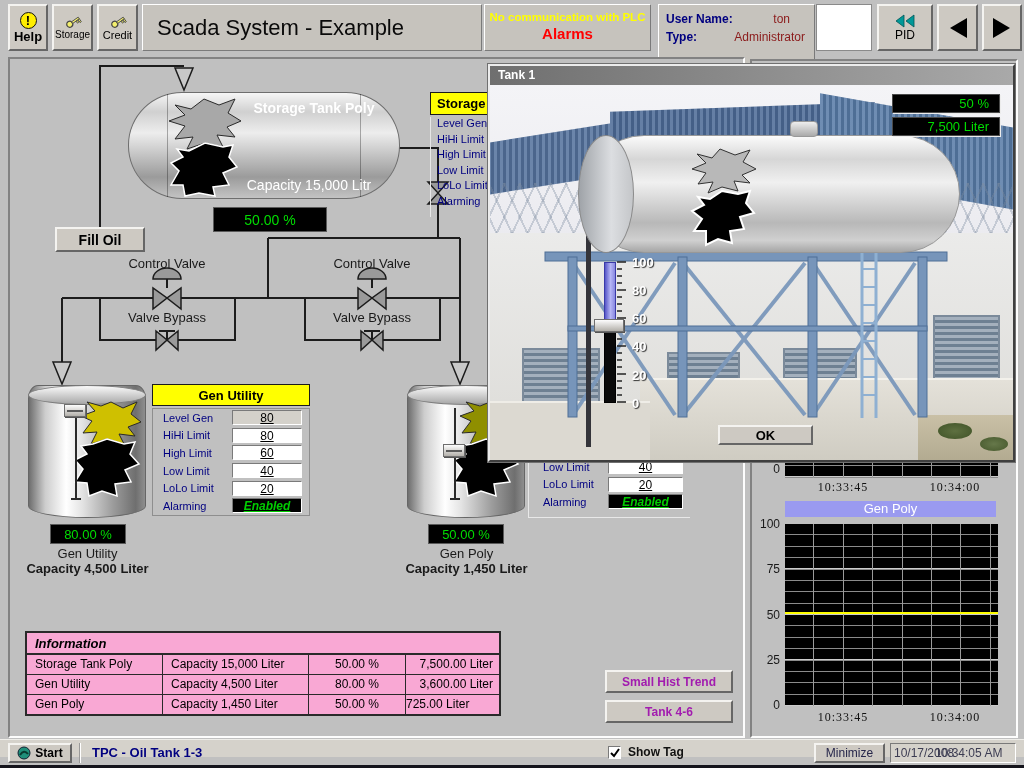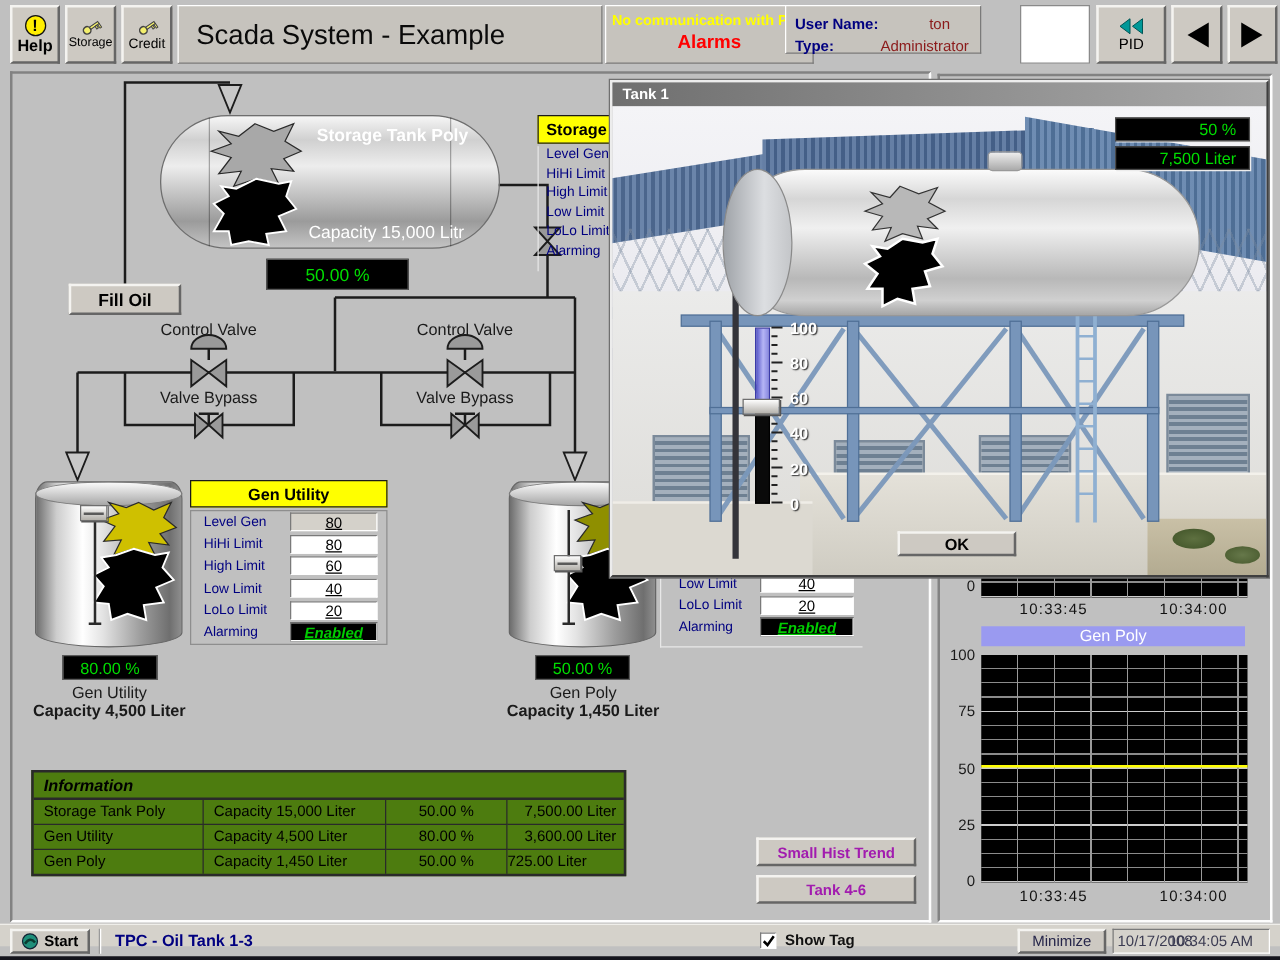--- a/index.html
+++ b/index.html
@@ -23,21 +23,21 @@
 .vcap{position:absolute;left:-1px;top:-1px;right:-1px;height:20px;border-radius:50%;background:linear-gradient(180deg,#fafafa,#a7a7a7);border:1px solid #7d7d7d}
 .hhandle{background:linear-gradient(180deg,#fdfdfd,#b3b0aa);border:1px solid #6e6e6e;box-shadow:1px 1px 0 #555}
 .hmid{position:absolute;left:2px;right:2px;top:5px;height:2px;background:#5a5a5a}
 .tname{font-size:13px;color:#1a1a1a;text-align:center}
 .tcap{font-size:13px;color:#1a1a1a;text-align:center;font-weight:bold}
 .plot{background-color:#000;background-image:
  repeating-linear-gradient(90deg,transparent 0 28.4px,#9a9a9a 28.4px 29.4px),
  repeating-linear-gradient(180deg,transparent 0 44.5px,#cccccc 44.5px 45.5px),
  repeating-linear-gradient(180deg,transparent 0 10.38px,#8b8b8b 10.38px 11.38px)}
 .ylab{font-size:12px;color:#1a1a1a;text-align:right}
-.tlab{font-family:Liberation Sans, sans-serif;font-size:12px;letter-spacing:1px;color:#111}
+.tlab{font-family:Liberation Serif, serif;font-size:12px;letter-spacing:1px;color:#111}
 .cmdbtn{display:flex;align-items:center;justify-content:center;font-weight:bold;font-size:12px;color:#a21caf}
 .itcell{font-size:12px;line-height:19px;color:#000;border-right:1px solid #2a2a2a;border-bottom:1px solid #2a2a2a;overflow:hidden;white-space:nowrap}
 .mimiclabel{font-size:13px;color:#1a1a1a;text-align:center}
 .louver{background:repeating-linear-gradient(180deg,#a4b0bd 0 3px,#6e8092 3px 6px);border:2px solid #7b8a9a}
 </style>
 </head>
 <body>
 
 <div id="screen">
 
@@ -67,21 +67,21 @@
       </svg>
     <span style="font-size:11px;color:#000">Credit</span>
   </div>
   <div class="abs panel3d" style="left:484px;top:4px;width:167px;height:47px;text-align:center">
     <div style="color:#ffff00;font-weight:bold;font-size:11.5px;margin-top:6px">No communication with PLC</div>
     <div style="color:#ff0000;font-weight:bold;font-size:15px;margin-top:2px">Alarms</div>
   </div>
   <div class="abs panel3d" style="left:142px;top:4px;width:340px;height:47px;display:flex;align-items:center">
     <span style="font-size:22px;color:#0a0a0a;padding-left:14px">Scada System - Example</span>
   </div>
-  <div class="abs panel3d" style="left:628px;top:4px;width:157px;height:39px">
+  <div class="abs panel3d" style="left:658px;top:4px;width:157px;height:62px">
     <span class="abs navy" style="left:7px;top:7px;font-weight:bold;font-size:12px">User Name:</span>
     <span class="abs" style="right:24px;top:7px;font-size:12px;color:#8b1a1a">ton</span>
     <span class="abs navy" style="left:7px;top:25px;font-weight:bold;font-size:12px">Type:</span>
     <span class="abs" style="right:9px;top:25px;font-size:12px;color:#8b1a1a">Administrator</span>
   </div>
   <div class="abs" style="left:816px;top:4px;width:56px;height:47px;background:#fff;border:1px solid #8a8a8a"></div>
   <div class="abs raised" style="left:877px;top:4px;width:56px;height:47px;display:flex;flex-direction:column;align-items:center;justify-content:center">
     <svg width="22" height="14">
         <polygon points="10,1 10,13 2,7" fill="#009898" stroke="#005555" stroke-width="0.8"></polygon>
         <polygon points="20,1 20,13 12,7" fill="#009898" stroke="#005555" stroke-width="0.8"></polygon>
@@ -234,21 +234,21 @@
     <div class="prow">
         <span class="plabel" style="padding-left:14px">LoLo Limit</span>
         <span class="valbox" style="width:75px">20</span>
       </div>
     <div class="prow">
         <span class="plabel" style="padding-left:14px">Alarming</span>
         <span class="valbox valen" style="width:75px">Enabled</span>
       </div>
   </div>
 
-  <div class="abs" style="left:25px;top:616px;width:476px;height:85px;z-index:3;background:#4d7c0f;border:2px solid #2a2a2a">
+  <div class="abs" style="left:25px;top:631px;width:476px;height:85px;z-index:3;background:#f9a8d4;border:2px solid #2a2a2a">
     <div style="height:22px;border-bottom:2px solid #2a2a2a;font-weight:bold;font-style:italic;font-size:13px;line-height:21px;padding-left:8px;color:#000">Information</div>
     <div style="display:grid;grid-template-columns:136px 146px 97px 93px">
       <div class="itcell" style="padding-left:8px">Storage Tank Poly</div>
       <div class="itcell" style="padding-left:8px">Capacity 15,000 Liter</div>
       <div class="itcell" style="text-align:center">50.00 %</div>
       <div class="itcell" style="text-align:right;padding-right:6px;border-right:none">7,500.00 Liter</div>
     </div>
     <div style="display:grid;grid-template-columns:136px 146px 97px 93px">
       <div class="itcell" style="padding-left:8px">Gen Utility</div>
       <div class="itcell" style="padding-left:8px">Capacity 4,500 Liter</div>

